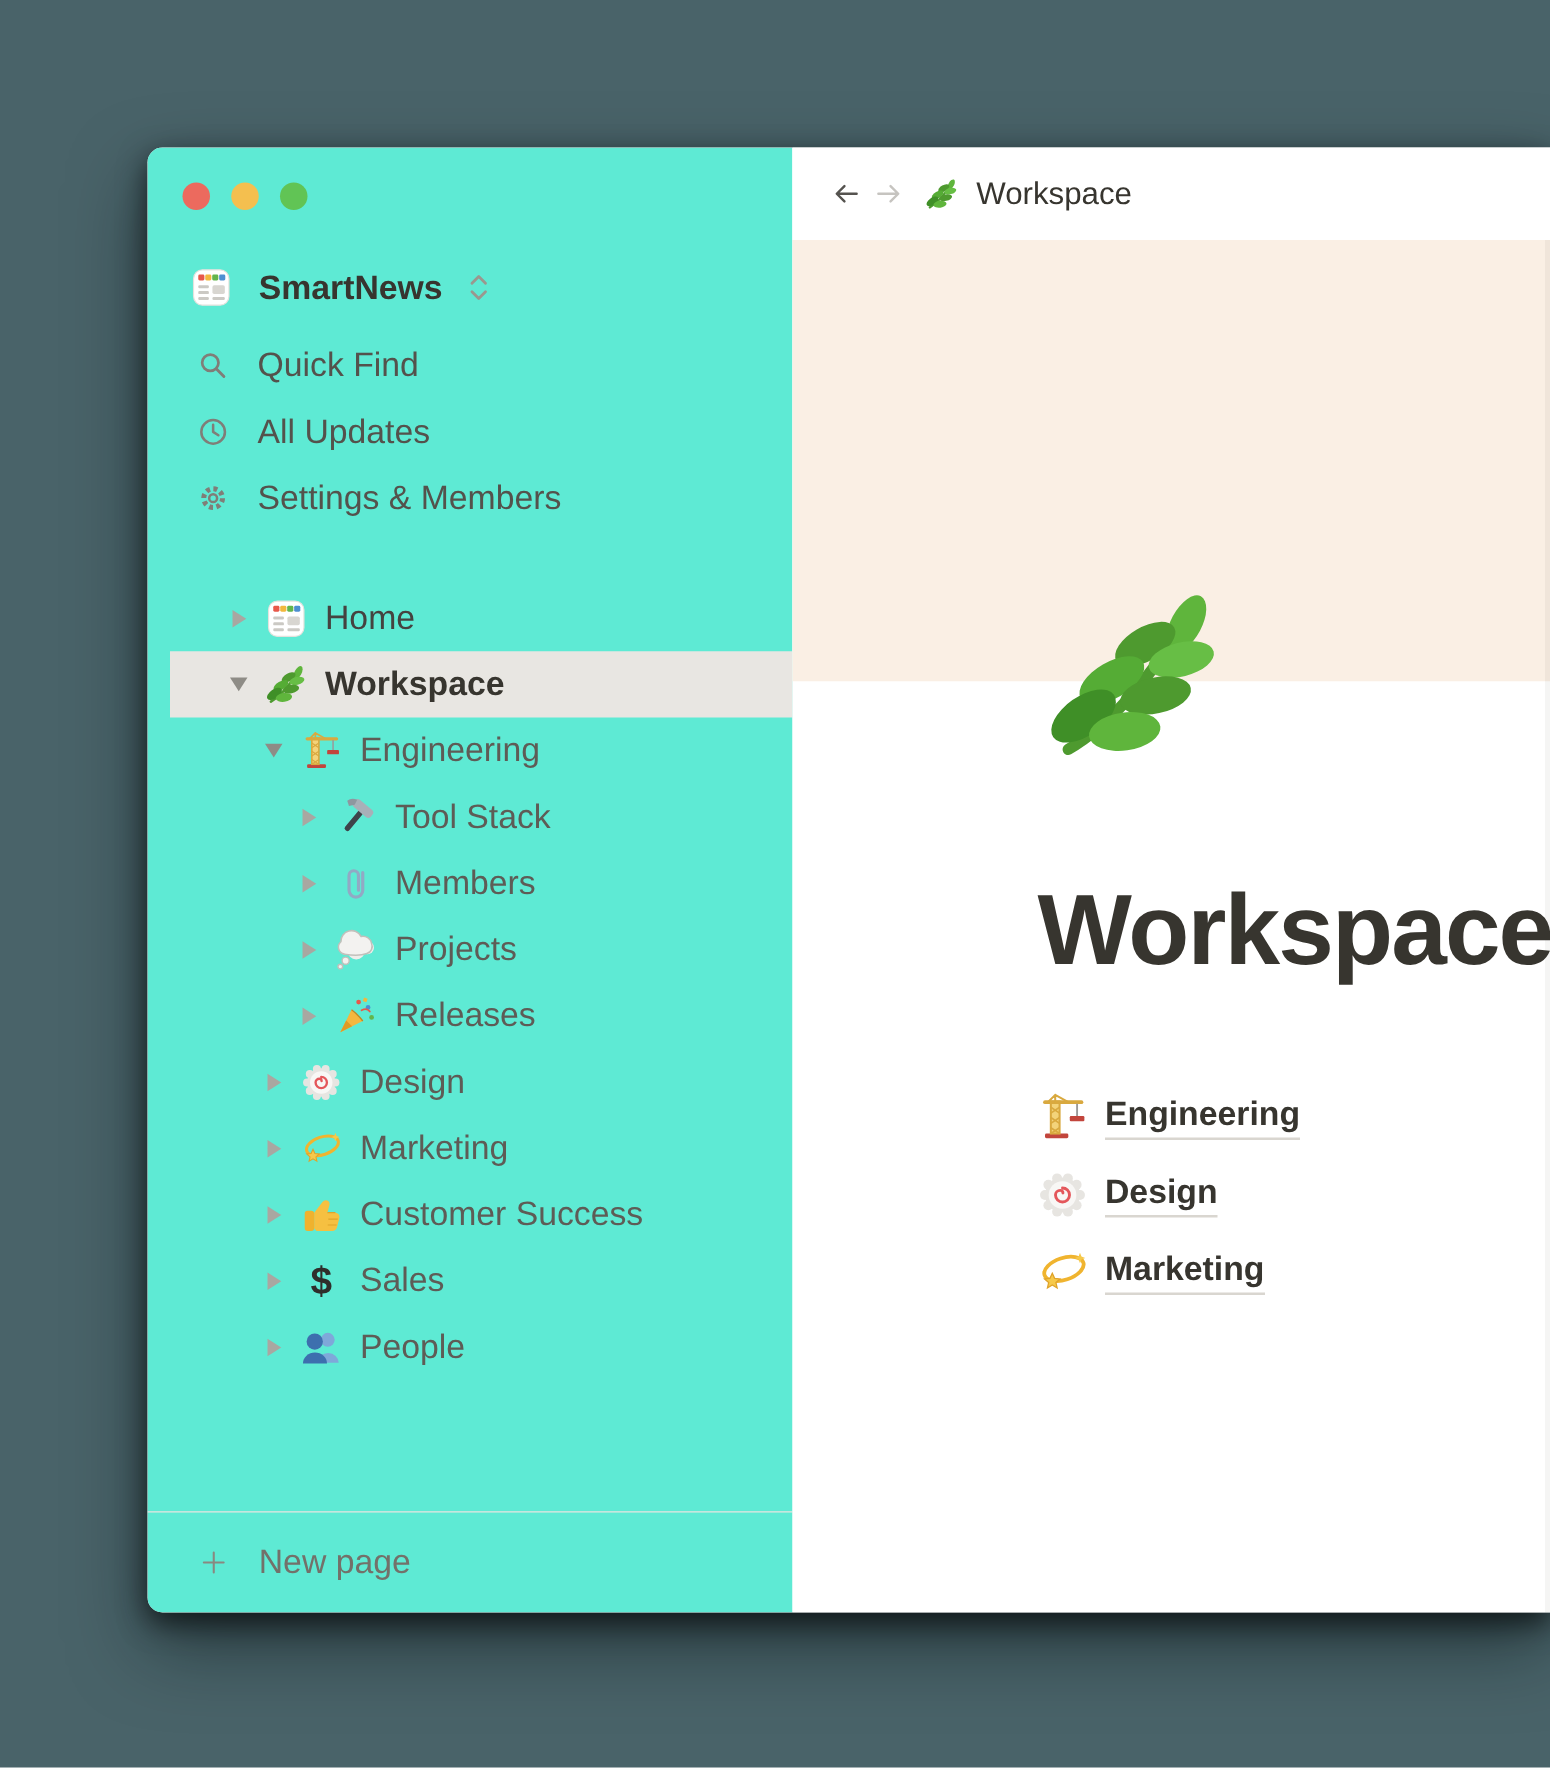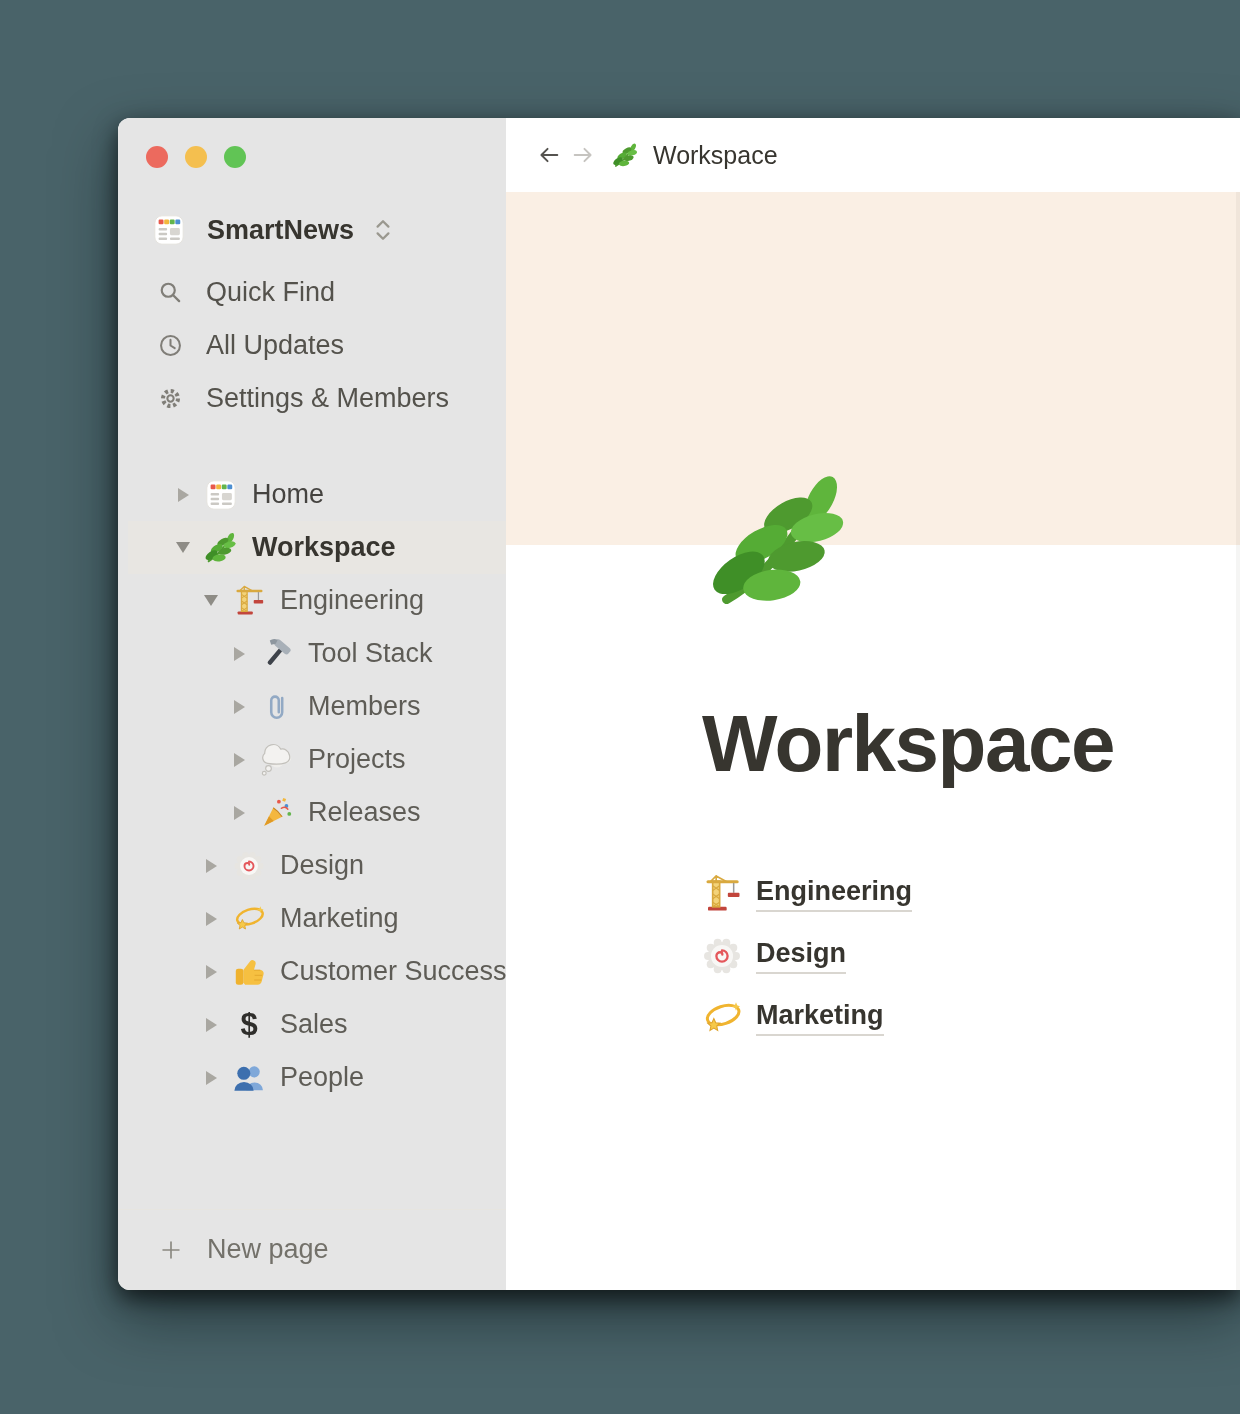--- a/index.html
+++ b/index.html
@@ -9,33 +9,33 @@
     font-family:"Liberation Sans","DejaVu Sans",sans-serif;
     -webkit-font-smoothing:antialiased;
   }
   .window{
     position:absolute;left:118px;top:118px;width:1122px;height:1172px;
     display:flex;border-radius:12px 0 0 12px;overflow:hidden;
     box-shadow:0 8px 22px rgba(0,0,0,.62),0 26px 60px rgba(5,15,18,.5);
     background:#fff;
   }
   
-  .sidebar{width:388px;flex:none;background:#e5e5e5;position:relative;}
+  .sidebar{width:516px;flex:none;background:#5eead4;position:relative;}
   .tl{position:absolute;top:28px;left:28px;display:flex;gap:17px;}
   .dot{width:22px;height:22px;border-radius:50%;}
   .srow{display:flex;align-items:center;height:53px;}
   .ws-switch{position:absolute;top:95px;left:34px;display:flex;align-items:center;}
   .ws-name{font-size:27px;font-weight:700;color:#37352F;margin-left:21px;}
   .ws-ud{width:30px;height:30px;margin-left:14px;}
   .appicon{width:34px;height:34px;flex:none;}
   .menu{position:absolute;top:148px;left:0;right:0;}
   .menu .srow{padding-left:39px;text-align:right;}
   .mico{width:27px;height:27px;margin-right:22px;flex:none;}
   .mlbl{font-size:27px;font-weight:500;color:#54524C;}
-  .tree{position:absolute;top:350px;left:0;right:0;padding-left:10px;}
+  .tree{position:absolute;top:350px;left:18px;right:0;}
   .trow{display:flex;align-items:center;height:53px;}
   .lv0{padding-left:44px}.lv1{padding-left:72px}.lv2{padding-left:100px}
   .chevbox{width:22px;margin-right:10px;display:flex;justify-content:center;align-items:center;flex:none;}
   .chev-r{width:0;height:0;border-top:7px solid transparent;border-bottom:7px solid transparent;border-left:11px solid #A9A7A1;}
   .chev-d{width:0;height:0;border-left:7px solid transparent;border-right:7px solid transparent;border-top:11px solid #8E8C86;}
   .tico{width:34px;height:34px;margin-right:14px;flex:none;display:flex;align-items:center;justify-content:center;}
   .tlbl{font-size:27px;font-weight:500;color:#5E5C56;white-space:nowrap;}
   .lv0 .tlbl{color:#454340;}
   .sel{background:#E8E6E2;}
   .sel .tlbl{color:#37352F;font-weight:600;}

